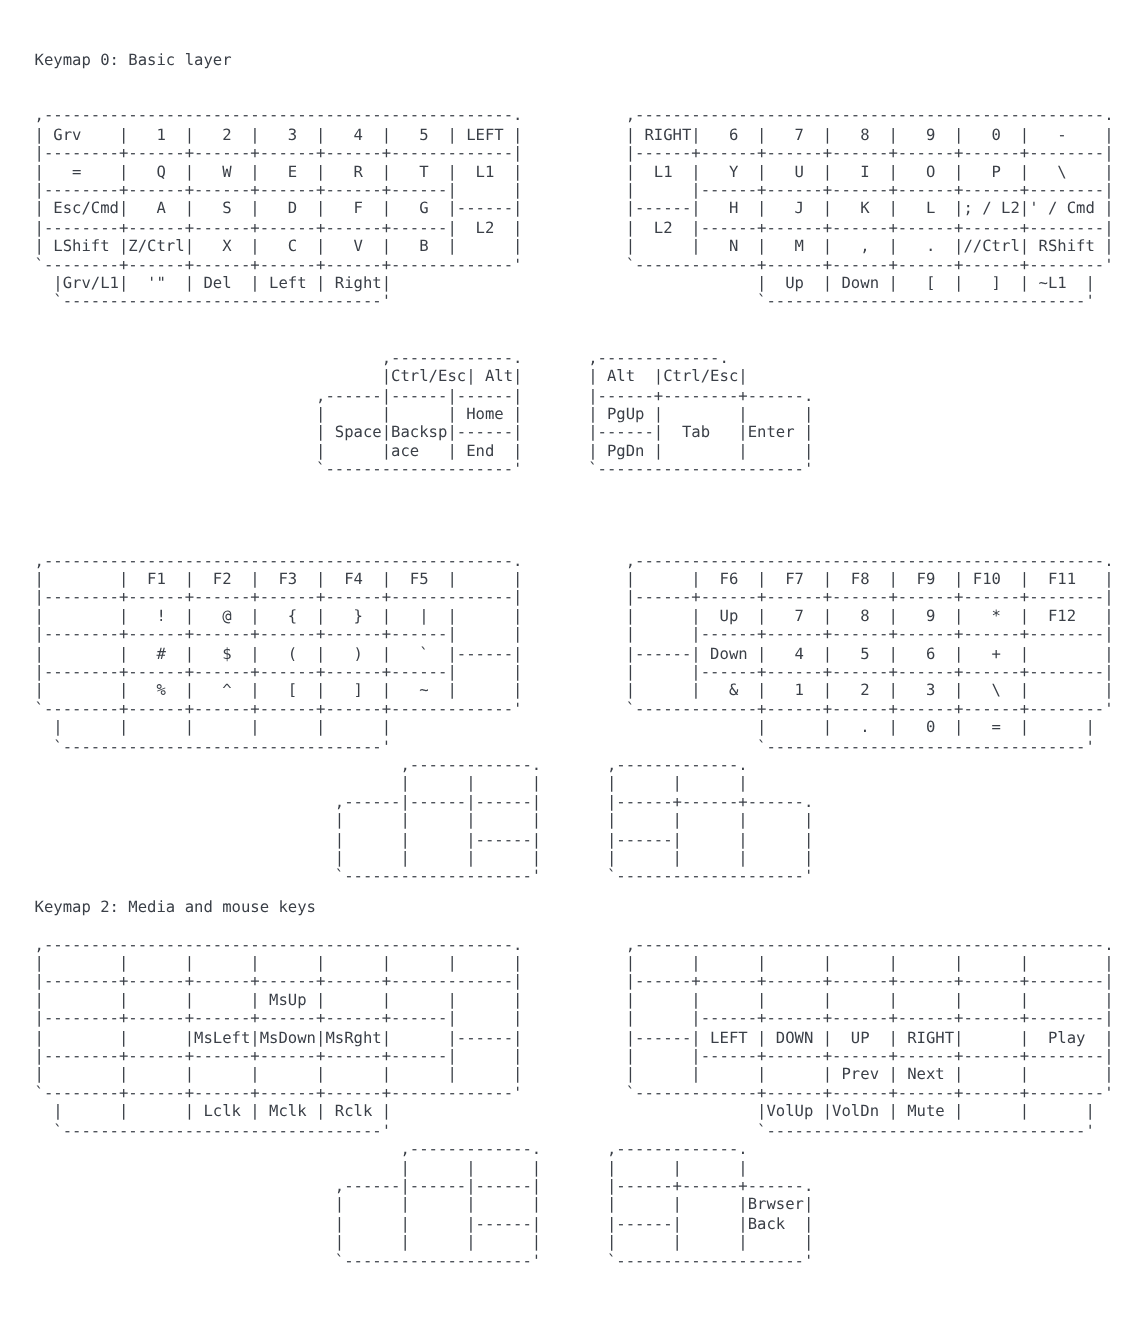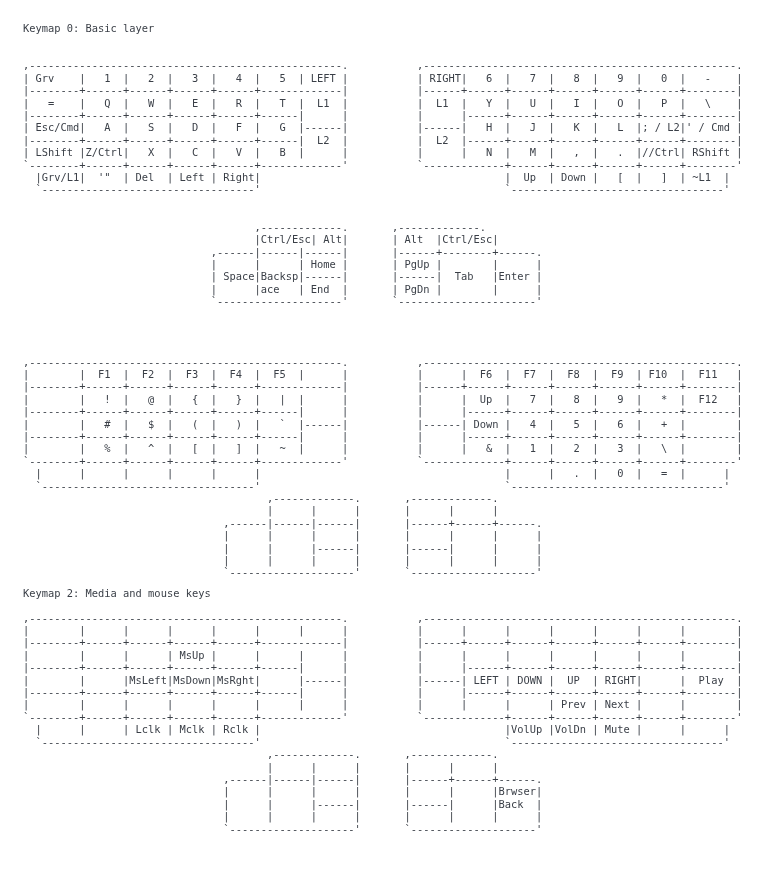--- a/index.html
+++ b/index.html
@@ -23,21 +23,21 @@
     white-space: pre;
     font-weight: normal;
   }
   pre.art {
     margin: 0;
     padding: 0;
     font: inherit;
     white-space: pre;
   }
   
-  .sec0 .km-title { margin: 0 0 25px 0; }
+  .sec0 .km-title { margin: 12px 0 25px 0; }
   .sec0 pre.art   { margin: 0 0 48px 0; }
   .sec1 .km-title { margin: 0 0 12.4px 0; }
   .sec1 pre.art   { margin: 0 0 8px 0; }
   .sec2 .km-title { margin: 0 0 12.4px 0; }
   .sec2 pre.art   { margin: 0; }
 </style>
 </head>
 <body style="background: rgb(255, 255, 255);">
 
 <div class="doc" style="color: rgb(58, 63, 71);">

